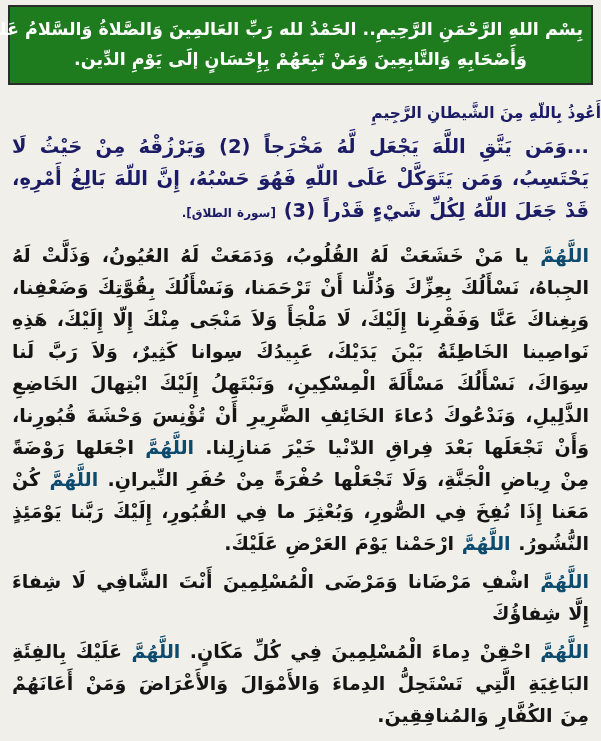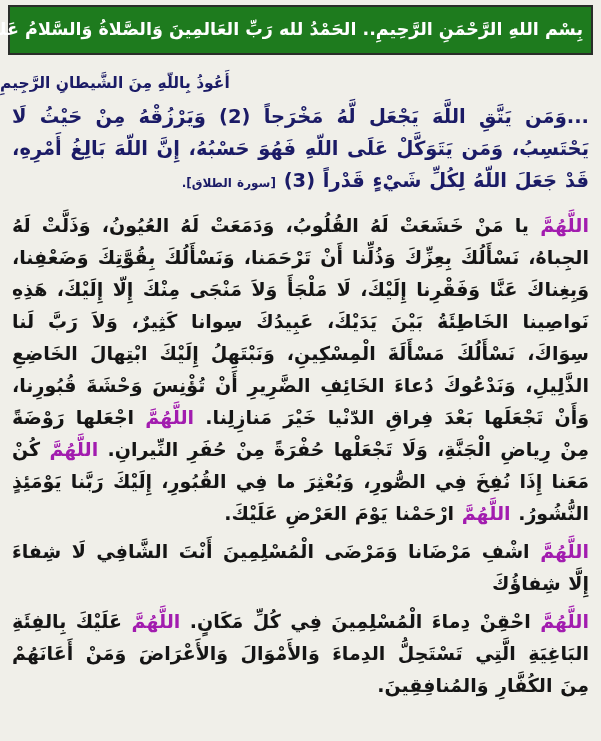--- a/index.html
+++ b/index.html
@@ -26,21 +26,21 @@
     text-align: center;
     font-size: 17.5px;
     line-height: 30px;
     letter-spacing: 0.2px;
   }
   .box-line {
     white-space: nowrap;
   }
   .istiadha {
     color: #1b1b66;
-    text-align: left;
+    text-align: right;
     font-size: 15.5px;
     margin: 16px 0 6px 0;
     line-height: 24px;
   }
   .para {
     margin: 0 0 6px 0;
     padding: 0 12px;
     text-align: justify;
     font-size: 19px;
     line-height: 32px;
@@ -54,30 +54,31 @@
   .quran .source {
     font-size: 12px;
   }
   .dua {
     color: #151515;
   }
   .dua-block {
     margin-bottom: 8px;
   }
   .red {
-    color: #a21caf;
+    color: #0c4a6e;
   }
 </style>
 </head>
 <body>
 
 <div class="page">
 
   <div class="green-box header-box">
     <div class="box-line">بِسْم اللهِ الرَّحْمَنِ الرَّحِيمِ.. الحَمْدُ لله رَبِّ العَالمِينَ وَالصَّلاةُ وَالسَّلامُ عَلى</div>
+    <div class="box-line">وَأَصْحَابِهِ وَالتَّابِعِينَ وَمَنْ تَبِعَهُمْ بِإِحْسَانٍ إلَى يَوْمِ الدِّين.</div>
   </div>
 
   <div class="istiadha">أَعُوذُ بِاللّهِ مِنَ الشَّيطانِ الرَّجِيمِ</div>
 
   <p class="para quran"><span>...وَمَن يَتَّقِ اللَّهَ يَجْعَل لَّهُ مَخْرَجاً (2) وَيَرْزُقْهُ مِنْ حَيْثُ لَا يَحْتَسِبُ، وَمَن يَتَوَكَّلْ عَلَى اللّهِ فَهُوَ حَسْبُهُ، إِنَّ اللّهَ بَالِغُ أَمْرِهِ، قَدْ جَعَلَ اللّهُ لِكُلِّ شَيْءٍ قَدْراً (3) </span><span class="source">[سورة الطلاق].</span></p>
 
   <div class="dua-block">
     <p class="para dua"><span class="red">اللَّهُمَّ</span><span> يا مَنْ خَشَعَتْ لَهُ القُلُوبُ، وَدَمَعَتْ لَهُ العُيُونُ، وَذَلَّتْ لَهُ الجِباهُ، نَسْأَلُكَ بِعِزِّكَ وَذُلِّنا أَنْ تَرْحَمَنا، وَنَسْأَلُكَ بِقُوَّتِكَ وَضَعْفِنا، وَبِغِناكَ عَنَّا وَفَقْرِنا إِلَيْكَ، لَا مَلْجَأَ وَلاَ مَنْجَى مِنْكَ إِلّا إِلَيْكَ، هَذِهِ نَواصِينا الخَاطِئَةُ بَيْنَ يَدَيْكَ، عَبِيدُكَ سِوانا كَثِيرٌ، وَلاَ رَبَّ لَنا سِوَاكَ، نَسْأَلُكَ مَسْأَلَةَ الْمِسْكِينِ، وَنَبْتَهِلُ إِلَيْكَ ابْتِهالَ الخَاضِعِ الذَّلِيلِ، وَنَدْعُوكَ دُعاءَ الخَائِفِ الضَّرِيرِ أَنْ تُؤْنِسَ وَحْشَةَ قُبُورِنا، وَأَنْ تَجْعَلَها بَعْدَ فِراقِ الدّنْيا خَيْرَ مَنازِلِنا. </span><span class="red">اللَّهُمَّ</span><span> اجْعَلها رَوْضَةً مِنْ رِياضِ الْجَنَّةِ، وَلَا تَجْعَلْها حُفْرَةً مِنْ حُفَرِ النِّيرانِ. </span><span class="red">اللَّهُمَّ</span><span> كُنْ مَعَنا إِذَا نُفِخَ فِي الصُّورِ، وَبُعْثِرَ ما فِي القُبُورِ، إِلَيْكَ رَبَّنا يَوْمَئِذٍ النُّشُورُ. </span><span class="red">اللَّهُمَّ</span><span> ارْحَمْنا يَوْمَ العَرْضِ عَلَيْكَ.</span></p>
 
     <p class="para dua"><span class="red">اللَّهُمَّ</span><span> اشْفِ مَرْضَانا وَمَرْضَى الْمُسْلِمِينَ أَنْتَ الشَّافِي لَا شِفاءَ إِلَّا شِفاؤُكَ</span></p>

